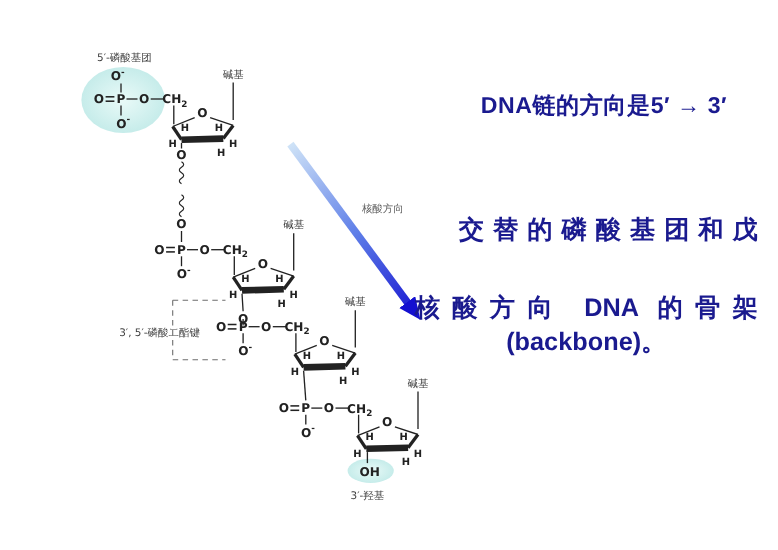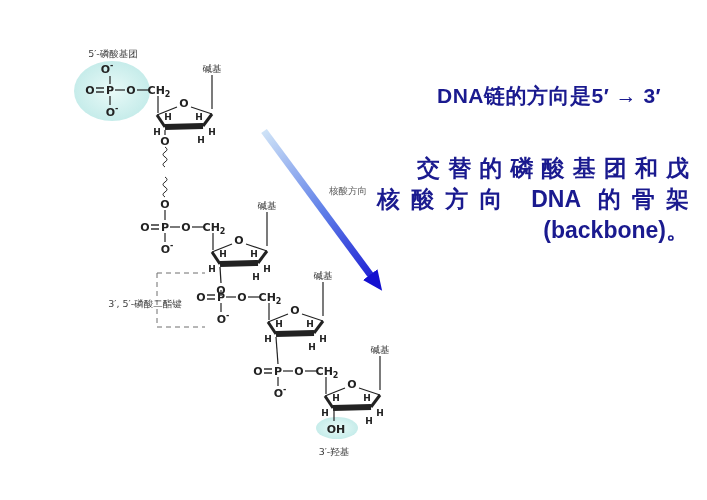--- a/index.html
+++ b/index.html
@@ -11,23 +11,23 @@
   .title{
     position:absolute;left:393px;top:82px;width:300px;
     font-size:21px;font-weight:bold;color:var(--navy,#1a1a8f);
     letter-spacing:0.5px;white-space:nowrap;margin-left:44px;
   }
   .para{
     position:absolute;left:377px;top:153px;width:312px;
     font-size:23px;font-weight:bold;color:var(--navy,#1a1a8f);
     line-height:31px;
   }
-  .para .jline{text-align:justify;text-align-last:justify;}
+  .para .jline{text-align:justify;text-align-last:justify;margin-top:40px;}
   .para .indent{text-indent:40px;}
-  .para .lline{text-align:right;}
+  .para .lline{text-align:center;}
 </style>
 </head>
 <body>
 
 <div class="slide">
 
   <svg id="diagram" viewBox="0 0 707 500" xmlns="http://www.w3.org/2000/svg">
       <defs>
         <radialGradient id="hl">
           <stop offset="0%" stop-color="#e9faf8"></stop>

